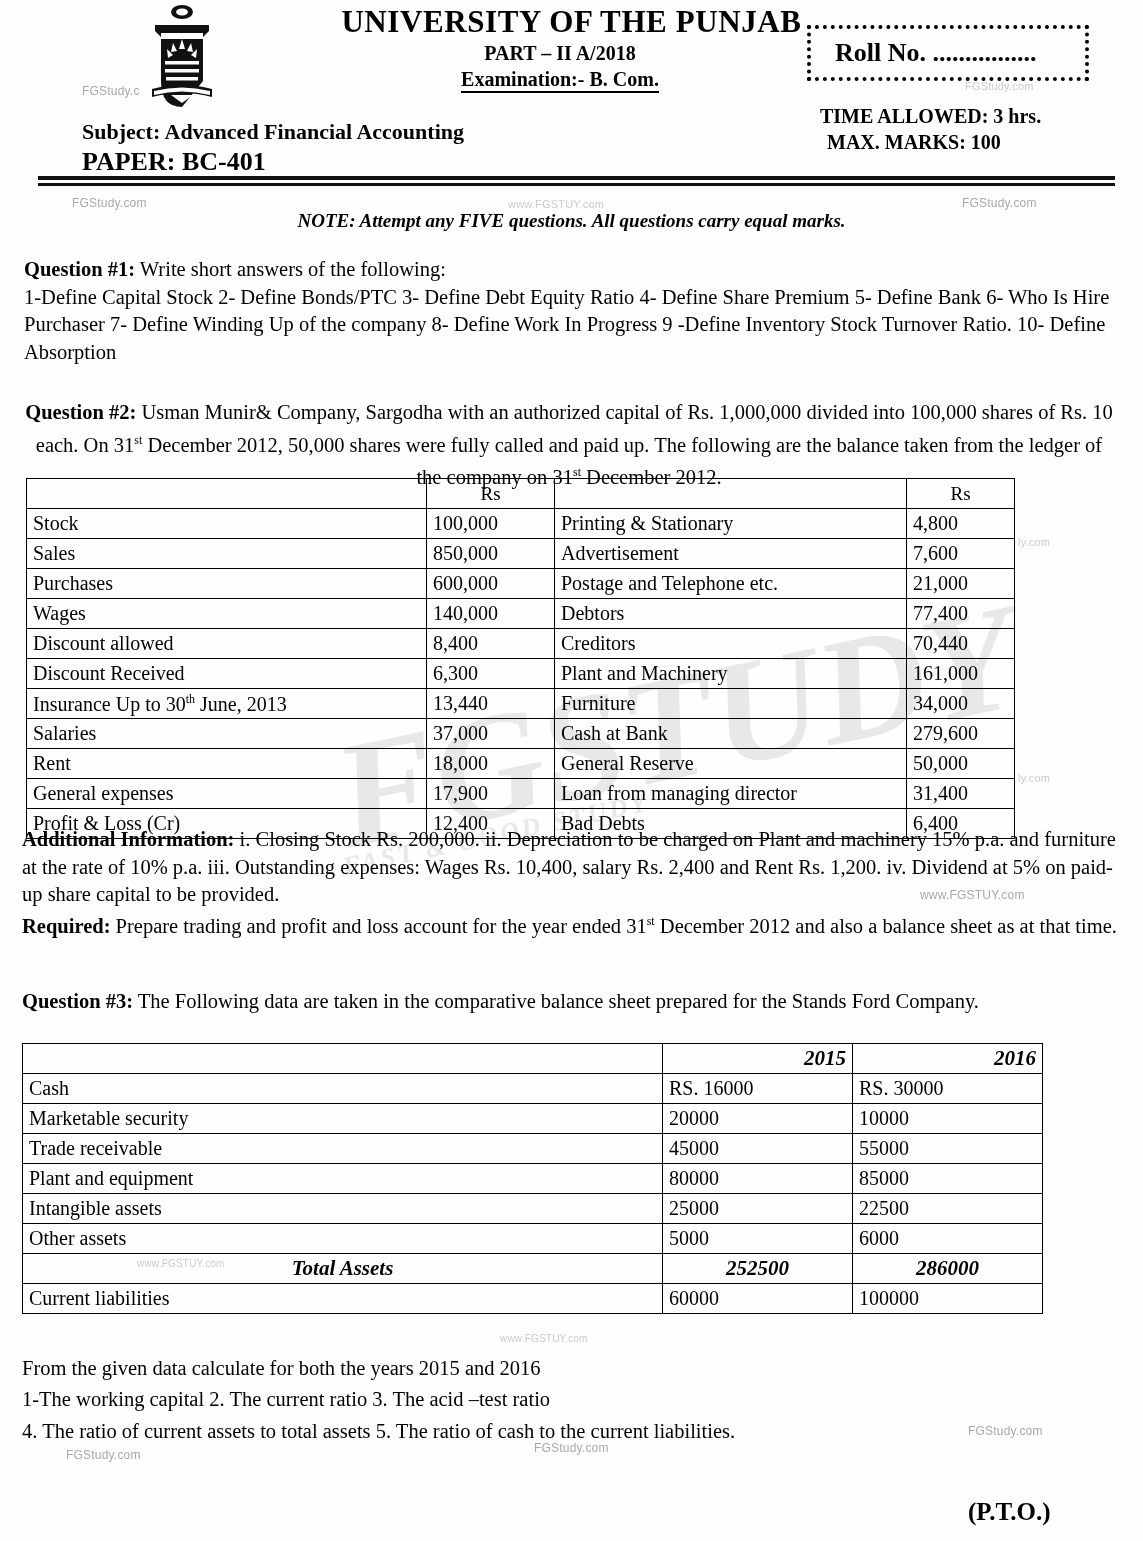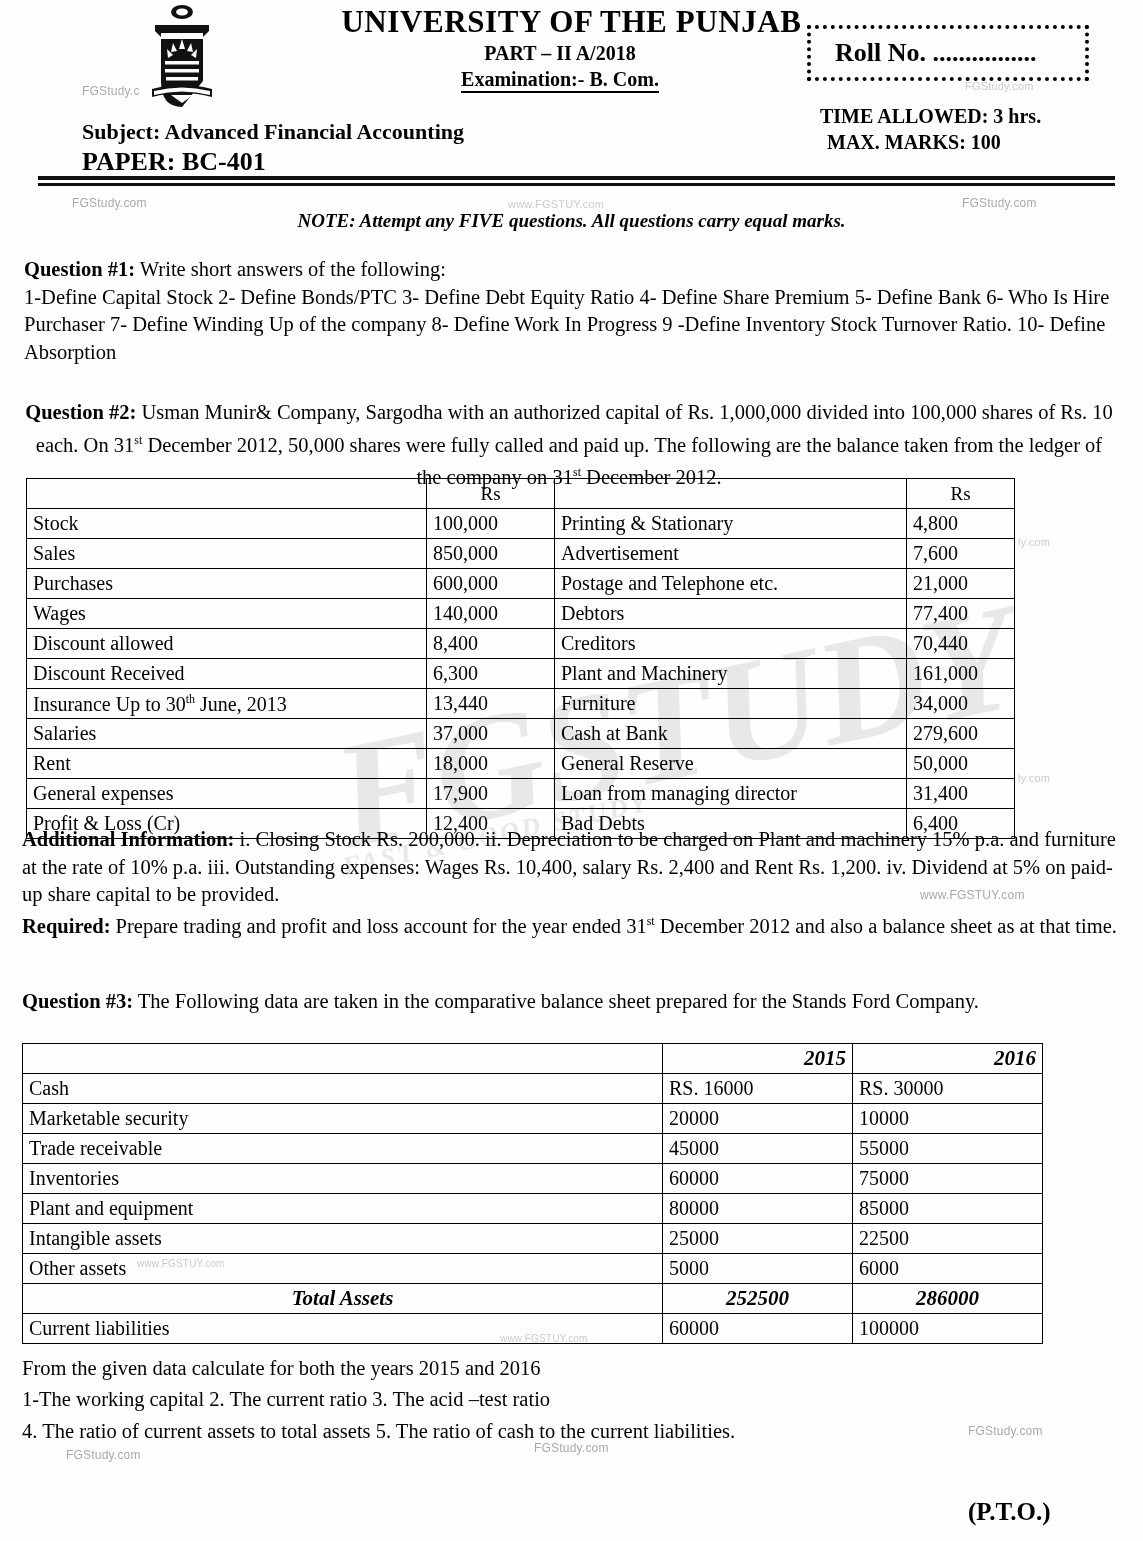--- a/index.html
+++ b/index.html
@@ -363,25 +363,20 @@
           <td class="">Marketable security</td>
           <td class="num">20000</td>
           <td class="num">10000</td>
         </tr>
         <tr>
           <td class="">Trade receivable</td>
           <td class="num">45000</td>
           <td class="num">55000</td>
         </tr>
         <tr>
-          <td class="">Inventories</td>
-          <td class="num">60000</td>
-          <td class="num">75000</td>
-        </tr>
-        <tr>
           <td class="">Plant and equipment</td>
           <td class="num">80000</td>
           <td class="num">85000</td>
         </tr>
         <tr>
           <td class="">Intangible assets</td>
           <td class="num">25000</td>
           <td class="num">22500</td>
         </tr>
         <tr>

